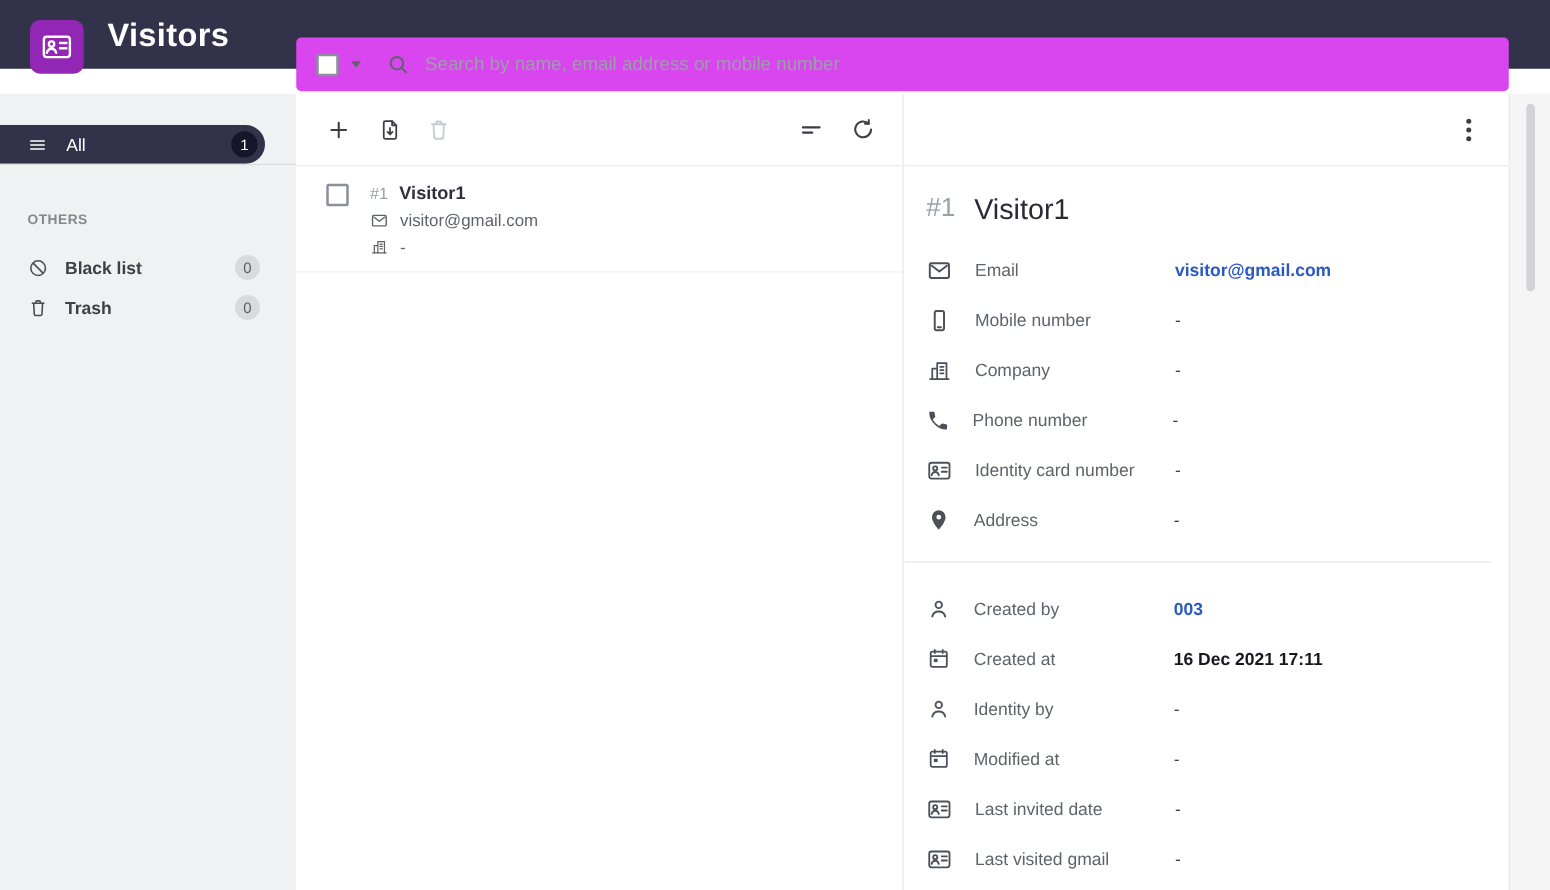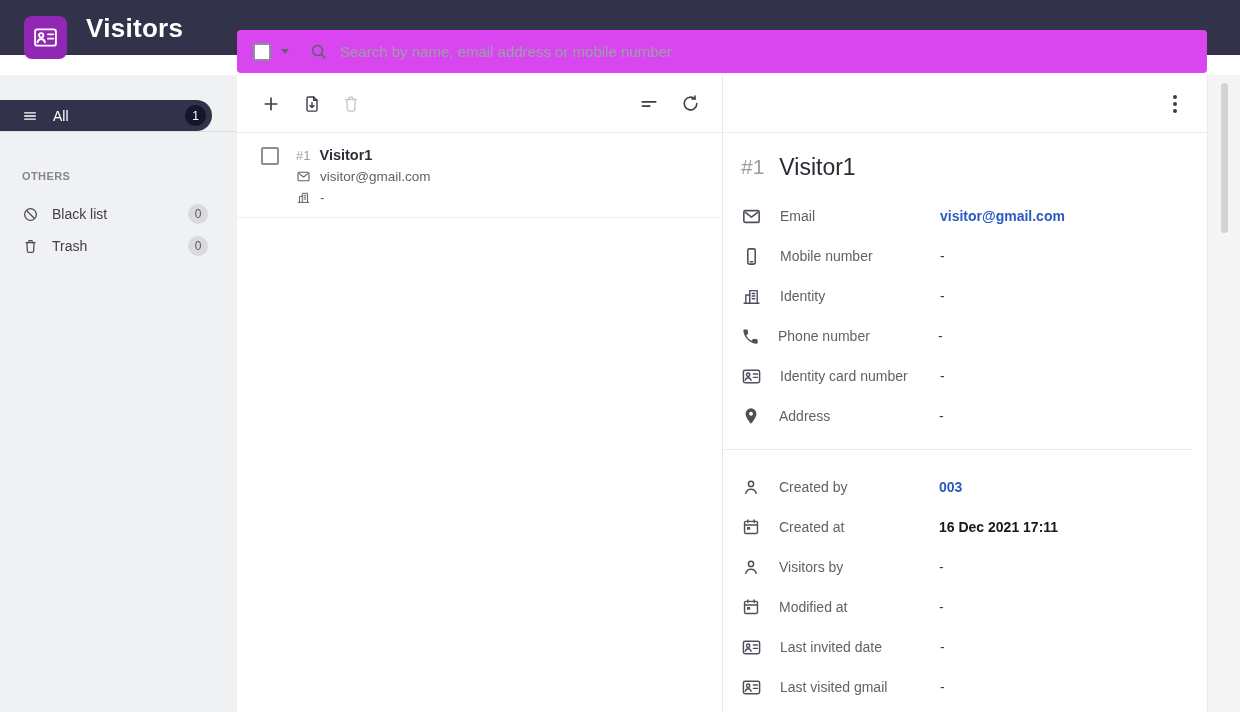--- a/index.html
+++ b/index.html
@@ -20,21 +20,21 @@
 
   
   .sidebar { position:absolute; left:0; top:75px; width:237px; height:637px; background:#f0f1f2; }
   .all-row { margin-top:25px; width:212px; height:31px; background:#32324a; border-radius:0 16px 16px 0; display:flex; align-items:center; padding:0 6px 0 22px; color:#ffffff; cursor:pointer;text-align:right; }
   .all-row .lbl { margin-left:15px; font-size:14px; }
   .badge-dark { margin-left:auto; width:21px; height:21px; border-radius:50%; background:#15152b; color:#ffffff; font-size:12px; display:flex; align-items:center; justify-content:center; }
   .sidebar-divider { height:1px; background:#dcdddf; }
   .section-label { margin:38px 0 0 22px; font-size:11px; font-weight:700; color:#86868e; letter-spacing:.4px; }
   .side-items { margin-top:16px; }
   .side-item { display:flex; align-items:center; height:32px; padding:0 29px 0 22px; color:#4c4c55; cursor:pointer; }
-  .side-item .lbl { margin-left:13px; font-size:14px; color:#3f3f46; }
+  .side-item .lbl { margin-left:13px; font-size:14px; color:#3f3f46;font-weight:bold; }
   .badge-light { margin-left:auto; width:20px; height:20px; border-radius:50%; background:#d9dadc; color:#5b5b63; font-size:12px; display:flex; align-items:center; justify-content:center; }
 
   
   .list-panel { position:absolute; left:237px; top:75px; width:486px; height:637px; background:#ffffff; border-right:1px solid #e8e8ea; }
   .toolbar { height:58px; display:flex; align-items:center; padding:0 22px 0 24px; border-bottom:1px solid #ececee; }
   .tb-btn { color:#3d3d46; cursor:pointer; }
   .tb-btn.disabled { color:#c8cbd0; }
   .tb-spacer { flex:1; }
   .ml21 { margin-left:21px; } .ml19 { margin-left:19px; } .ml22 { margin-left:22px; }
   .list-row { display:flex; padding:14px 24px 12px; border-bottom:1px solid #f1f1f3; cursor:pointer; }
@@ -289,21 +289,21 @@
           </span>
         <span class="f-label">Mobile number</span>
         <span class="f-value">-</span>
       </div>
       <div class="f-row">
         <span class="f-icon">
             <svg class="ic" width="21" height="21">
               <use href="#i-building"></use>
             </svg>
           </span>
-        <span class="f-label">Identity</span>
+        <span class="f-label">Company</span>
         <span class="f-value">-</span>
       </div>
       <div class="f-row">
         <span class="f-icon">
             <svg class="ic" width="19" height="19">
               <use href="#i-phone"></use>
             </svg>
           </span>
         <span class="f-label">Phone number</span>
         <span class="f-value">-</span>
@@ -348,21 +348,21 @@
           </span>
         <span class="f-label">Created at</span>
         <span class="f-value v-strong">16 Dec 2021 17:11</span>
       </div>
       <div class="f-row">
         <span class="f-icon">
             <svg class="ic" width="20" height="20">
               <use href="#i-person"></use>
             </svg>
           </span>
-        <span class="f-label">Visitors by</span>
+        <span class="f-label">Identity by</span>
         <span class="f-value">-</span>
       </div>
       <div class="f-row">
         <span class="f-icon">
             <svg class="ic" width="20" height="20">
               <use href="#i-calendar"></use>
             </svg>
           </span>
         <span class="f-label">Modified at</span>
         <span class="f-value">-</span>

